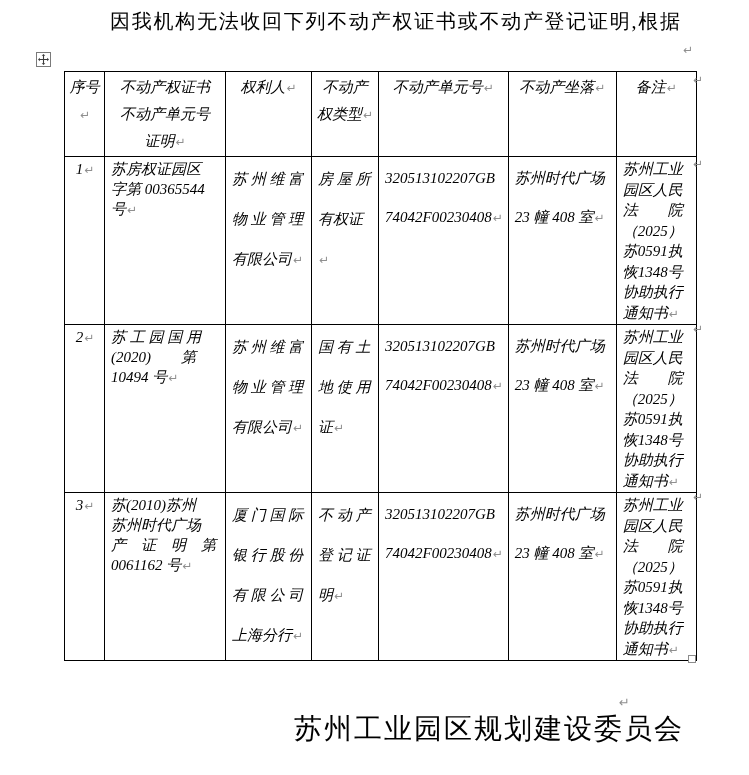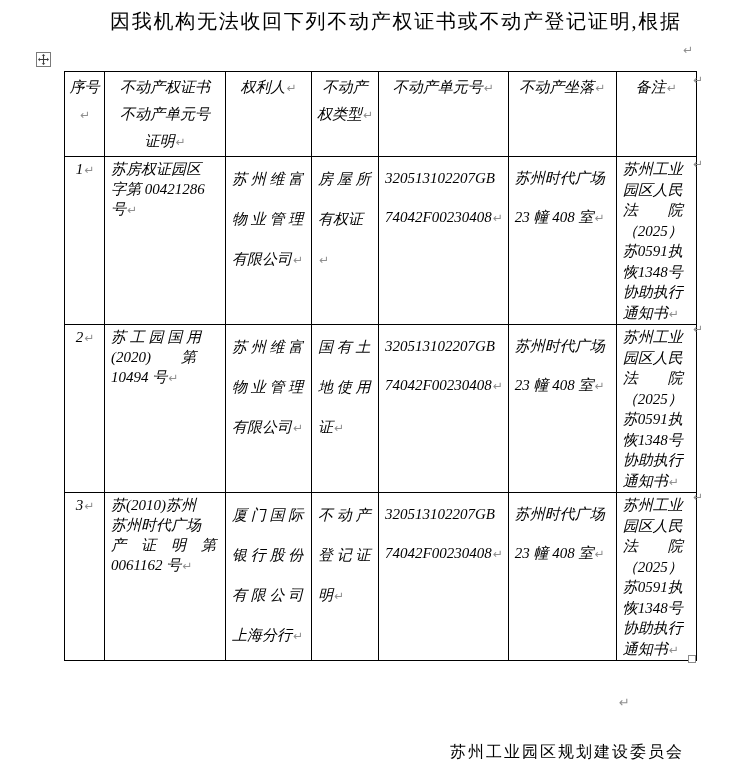--- a/index.html
+++ b/index.html
@@ -31,21 +31,21 @@
   td.c4 .ln,td.c5 .ln{line-height:39px;}
   td.c6 .ln{line-height:20.5px;}
   
   .move-handle{position:absolute;left:36px;top:52px;width:15px;height:15px;border:1px solid #7a7a7a;
     background:#fff;display:flex;align-items:center;justify-content:center;box-sizing:border-box;}
   .move-handle svg{width:11px;height:11px;fill:#3c3c3c;}
   
   .resize-handle{position:absolute;left:688px;top:655px;width:8px;height:8px;border:1px solid #8c8c8c;
     background:#fff;box-sizing:border-box;}
   
-  .footer-org{position:absolute;top:742px;right:65px;font-size:16px;letter-spacing:2px;white-space:pre;}
+  .footer-org{position:absolute;top:710px;right:65px;font-size:28px;letter-spacing:2px;white-space:pre;}
   .footer-date{position:absolute;top:749px;right:77px;font-size:20px;letter-spacing:1px;white-space:pre;}
 </style>
 </head>
 <body>
 
 <div class="intro">
   <div class="iline first">因我机构无法收回下列不动产权证书或不动产登记证明,根据</div>
 </div>
 <span class="pmark abs" style="left:682px;top:43px">↵</span>
 
@@ -93,21 +93,21 @@
         </td>
       </tr>
     </thead>
   <tbody>
       <tr class="r0">
         <td class="c0">
           <div class="ln">1<span class="pmark">↵</span></div>
         </td>
         <td class="c1">
           <div class="ln">苏房权证园区</div>
-          <div class="ln">字第 00421286</div>
+          <div class="ln">字第 00365544</div>
           <div class="ln">号<span class="pmark">↵</span></div>
         </td>
         <td class="c2">
           <div class="ln">苏 州 维 富</div>
           <div class="ln">物 业 管 理</div>
           <div class="ln">有限公司<span class="pmark">↵</span></div>
         </td>
         <td class="c3">
           <div class="ln">房 屋 所</div>
           <div class="ln">有权证<span class="pmark">↵</span></div>

